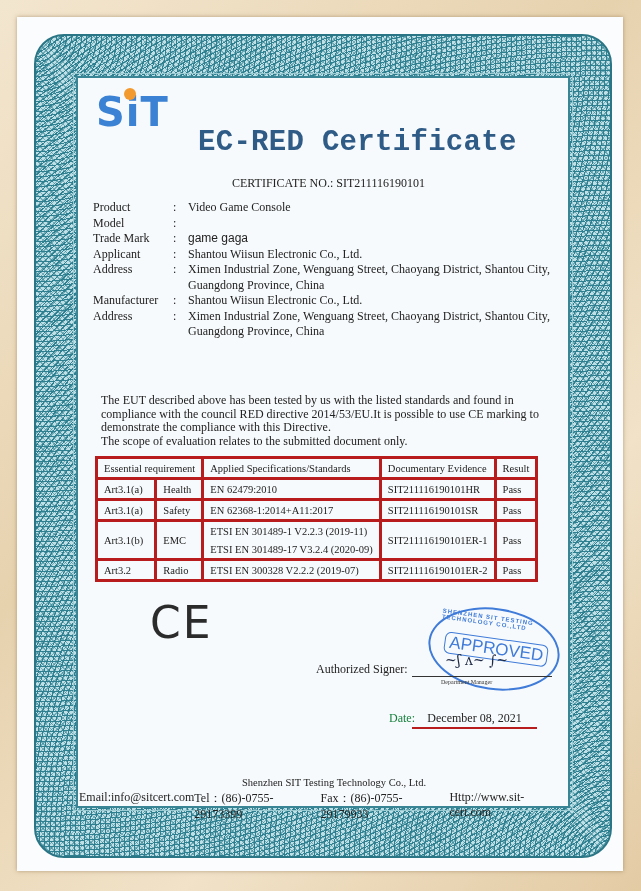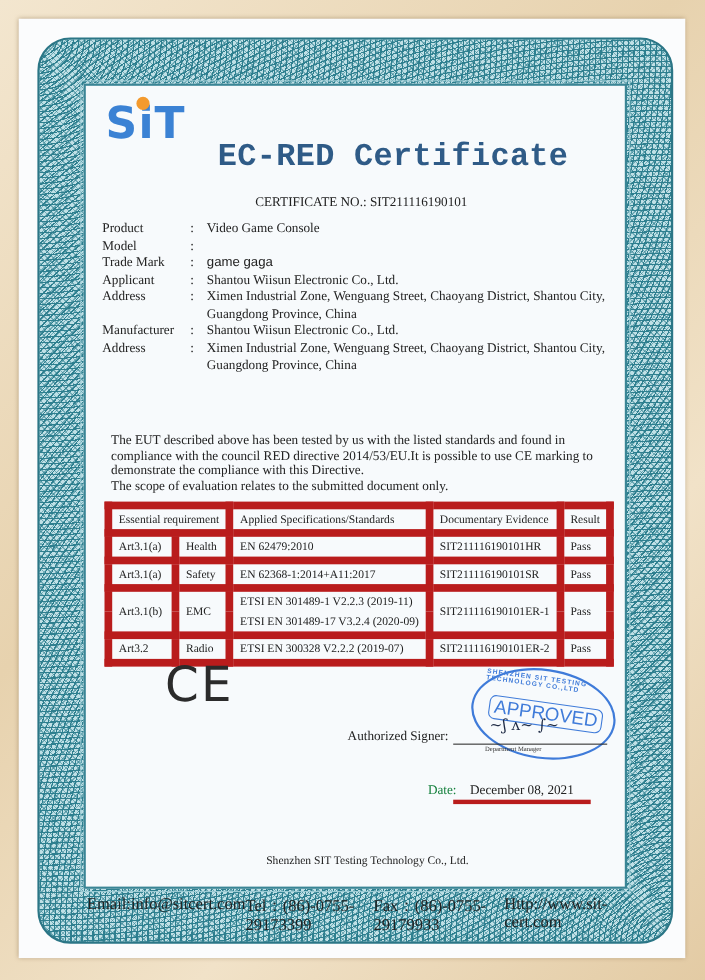--- a/index.html
+++ b/index.html
@@ -25,34 +25,34 @@
     color:#2f5b87;font-weight:bold;letter-spacing:.3px;}
   .certno{position:absolute;left:232px;top:176px;font-size:12px;color:#222;}
   .fields{position:absolute;left:93px;top:200px;width:460px;font-size:12px;color:#222;line-height:15.5px;}
   .row{display:flex;}
   .lbl{width:80px;flex:none;}
   .colon{width:15px;flex:none;text-align:left;}
   .val{flex:1;}
   .sans{font-family:"Liberation Sans",sans-serif;}
   .para{position:absolute;left:101px;top:394px;width:455px;font-size:12px;line-height:13.5px;color:#222;}
   table.std{position:absolute;left:95px;top:456px;border-collapse:collapse;font-size:10.5px;color:#222;}
-  table.std td{border:7px solid #b91c1c;padding:1px 6px;height:16px;white-space:nowrap;}
+  table.std td{border:3px solid #b91c1c;padding:1px 6px;height:16px;white-space:nowrap;}
   .ce{position:absolute;left:150px;top:601px;font-family:"DejaVu Sans",sans-serif;font-size:44px;color:#2b2b2b;letter-spacing:2px;line-height:44px;}
   .signer{position:absolute;left:316px;top:662px;font-size:12px;color:#222;}
   .sigline{position:absolute;left:412px;top:676px;width:140px;border-bottom:1px solid #333;}
   .dept{position:absolute;left:441px;top:679px;font-size:6px;color:#333;}
   .stamp{position:absolute;left:428px;top:608px;width:128px;height:78px;border:2px solid #3f7bd9;border-radius:50%;
     color:#3f7bd9;transform:rotate(8deg);}
   .stamp .ring{position:absolute;left:8px;top:5px;font-family:"Liberation Sans",sans-serif;font-size:10px;font-weight:bold;letter-spacing:1px;}
   .stamp .approved{position:absolute;left:14px;top:28px;font-family:"Liberation Sans",sans-serif;font-size:17px;padding:0 4px;border:1.5px solid #3f7bd9;border-radius:6px;}
   .sig{position:absolute;left:445px;top:652px;font-family:"DejaVu Serif",serif;font-size:14px;color:#1e2a44;}
   .date-lbl{position:absolute;left:389px;top:711px;font-size:12px;color:#15803d;}
-  .date-val{position:absolute;left:412px;top:711px;width:125px;text-align:center;font-size:12px;color:#222;border-bottom:4px solid #b91c1c;padding-bottom:1px;}
+  .date-val{position:absolute;left:412px;top:711px;width:125px;text-align:center;font-size:12px;color:#222;border-bottom:2px solid #b91c1c;padding-bottom:1px;}
   .footer-co{position:absolute;left:230px;top:777px;font-size:10.5px;color:#222;margin-left:12px;}
-  .footer{position:absolute;left:79px;top:790px;width:486px;display:flex;justify-content:flex-end;font-size:15px;color:#222;margin-top:24px;}
+  .footer{position:absolute;left:79px;top:790px;width:486px;display:flex;justify-content:flex-end;font-size:12px;color:#222;}
 </style>
 </head>
 <body>
 
 <div class="frame-outer"></div>
 <div class="paper"></div>
 <div class="guilloche"></div>
 <div class="inner-frame"></div>
 
 <div class="logo">

